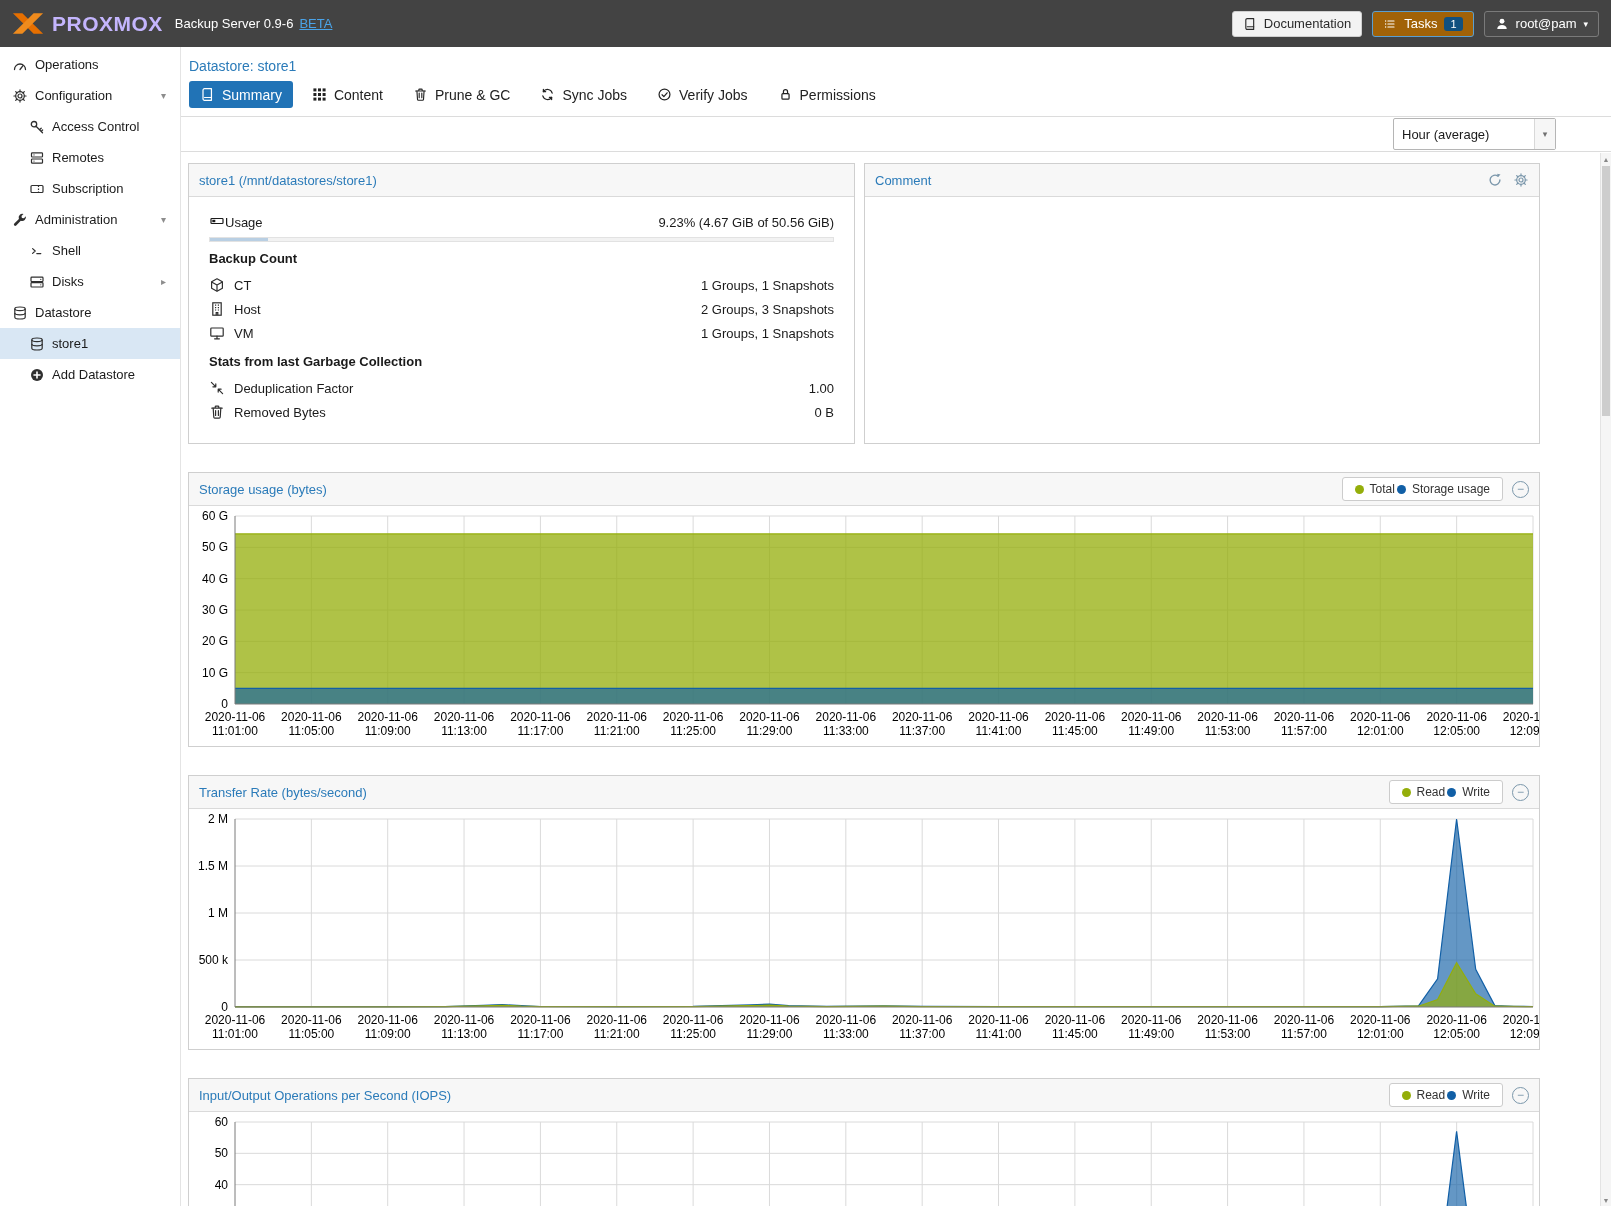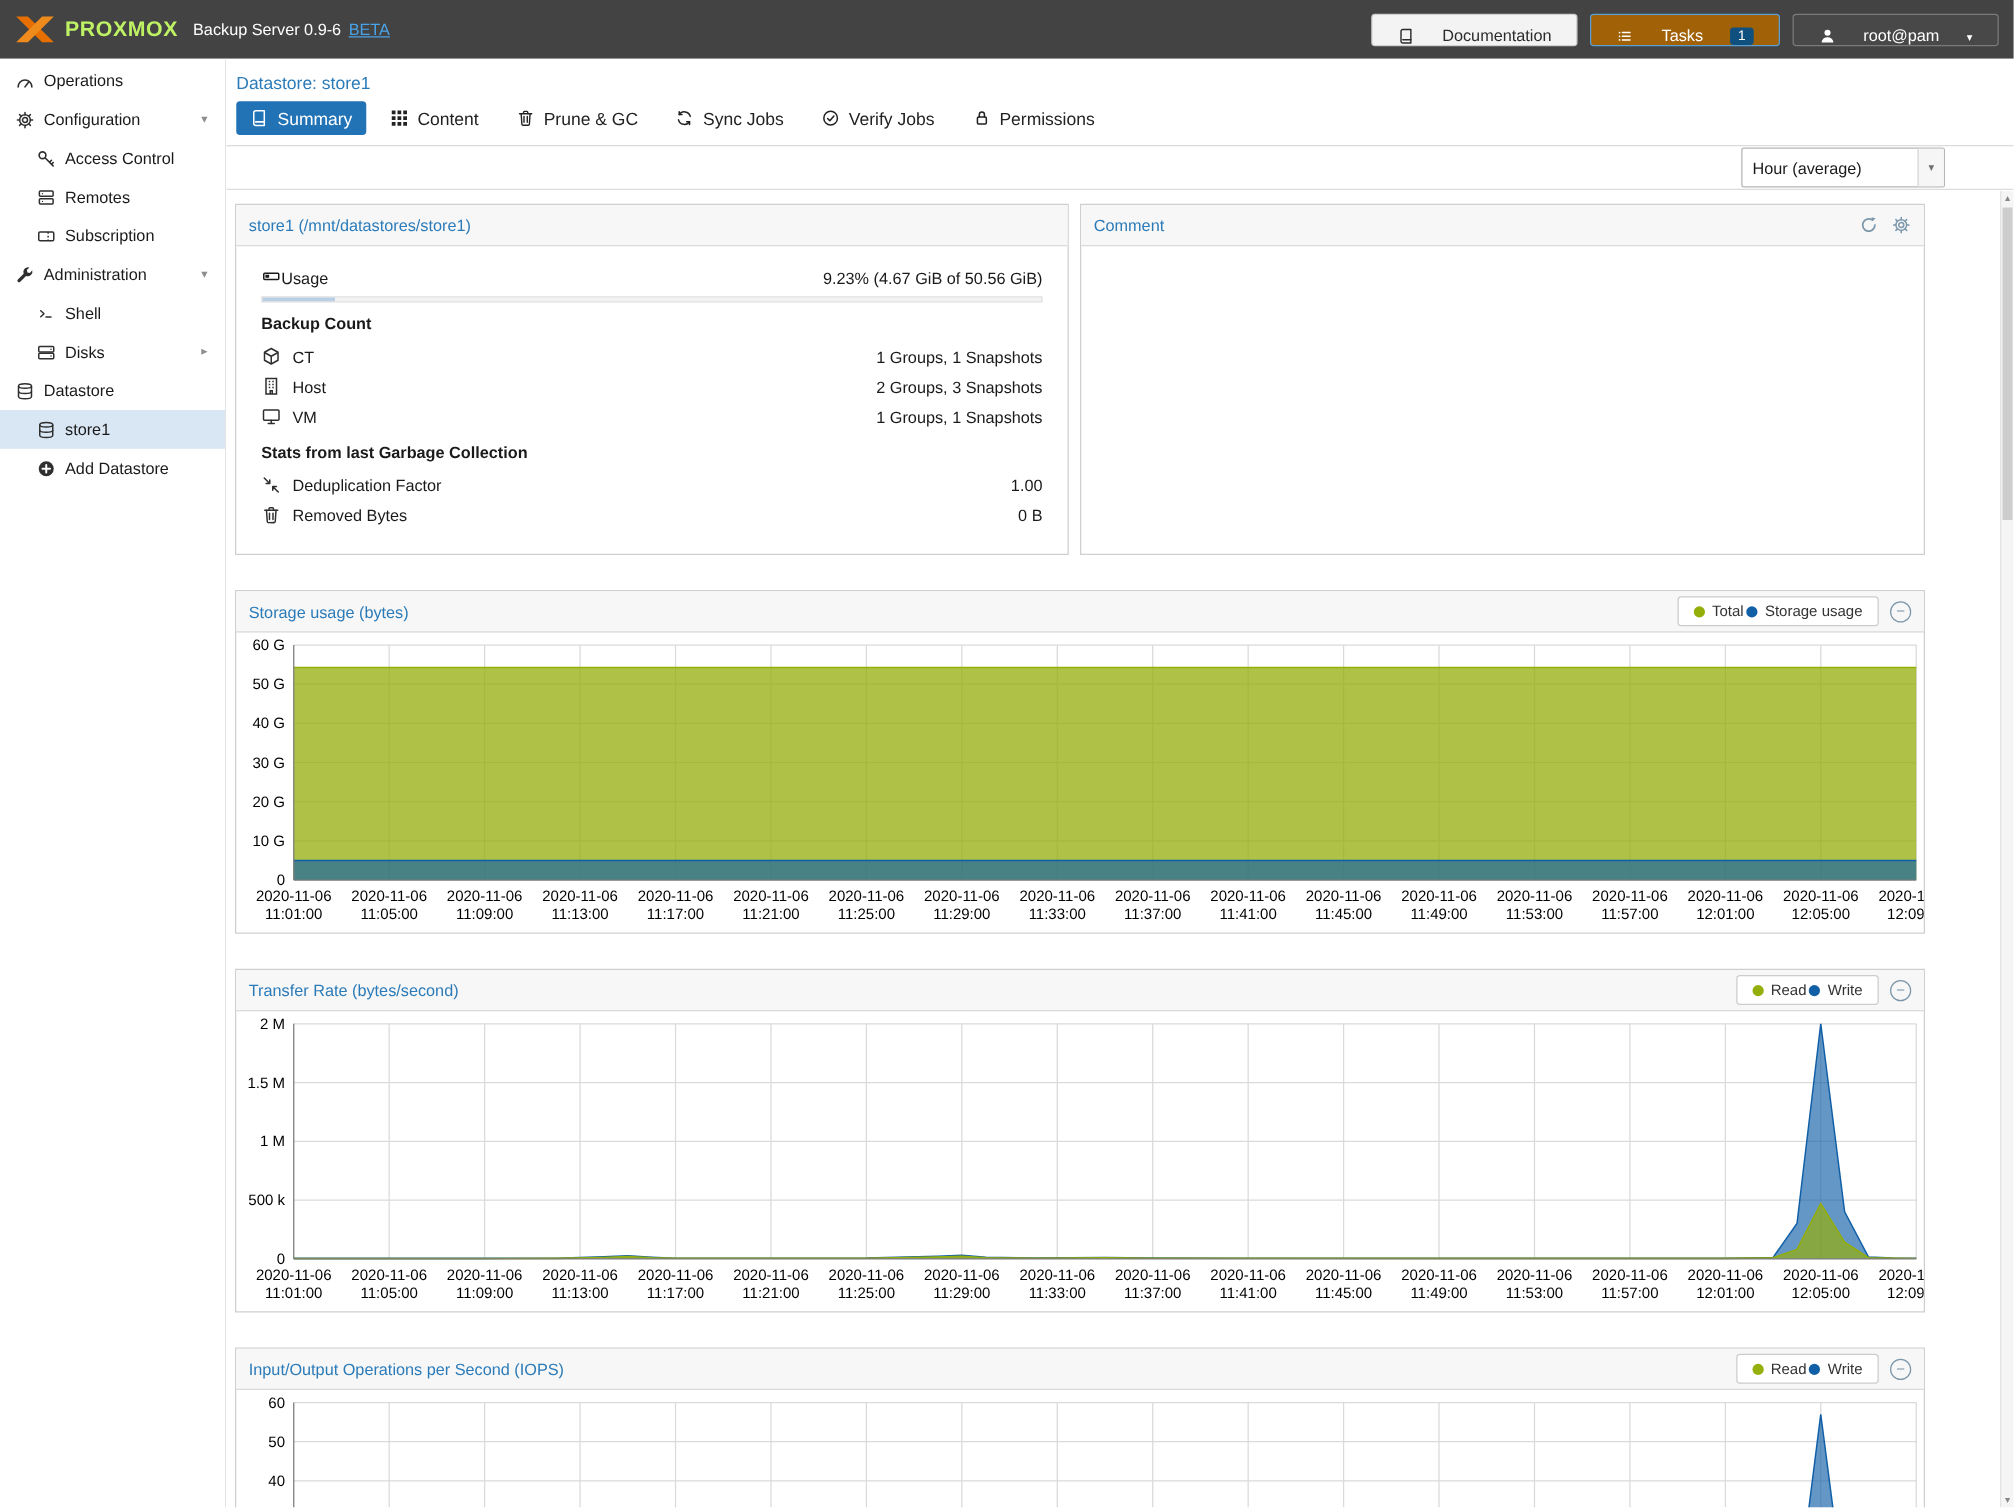--- a/index.html
+++ b/index.html
@@ -4,25 +4,25 @@
 <style>
   *{box-sizing:border-box;margin:0;padding:0}
   html,body{width:1611px;height:1206px;overflow:hidden;background:#fff;
     font-family:"Liberation Sans","DejaVu Sans",sans-serif;font-size:13px;color:#1a1a1a}
   body{position:relative}
 
   
   .app-header{position:absolute;top:0;left:0;right:0;height:47px;background:#434343;
     display:flex;align-items:center;padding:0 12px}
   .logo{display:flex;align-items:center;gap:8px}
-  .brand{color:#bef264;font-weight:bold;font-size:17px;letter-spacing:.5px}
+  .brand{color:#c4b5fd;font-weight:bold;font-size:21px;letter-spacing:.5px}
   .subtitle{color:#fff;margin-left:12px}
   .beta{color:#4aa3e8;margin-left:6px;text-decoration:underline;cursor:pointer}
   .hspacer{flex:1}
-  .hbtn{display:flex;align-items:flex-end;gap:22px;height:26px;padding:0 20px;border-radius:3px;
+  .hbtn{display:flex;align-items:center;gap:7px;height:26px;padding:0 10px;border-radius:3px;
     border:1px solid transparent;cursor:pointer;white-space:nowrap}
   .hbtn.doc{background:#f3f3f3;border-color:#cfcfcf;color:#2b2b2b}
   .hbtn.tasks{background:#a16207;border-color:#5a9fd1;color:#fff;margin-left:10px}
   .badge{background:#10507f;border-radius:3px;padding:1px 6px;font-size:11px}
   .hbtn.user{background:#484848;border-color:#7a7a7a;color:#fff;margin-left:10px}
   .caret{font-size:9px}
 
   
   .sidebar{position:absolute;top:47px;left:0;bottom:0;width:181px;background:#fff;
     border-right:1px solid #e4e4e4;padding-top:2px}

